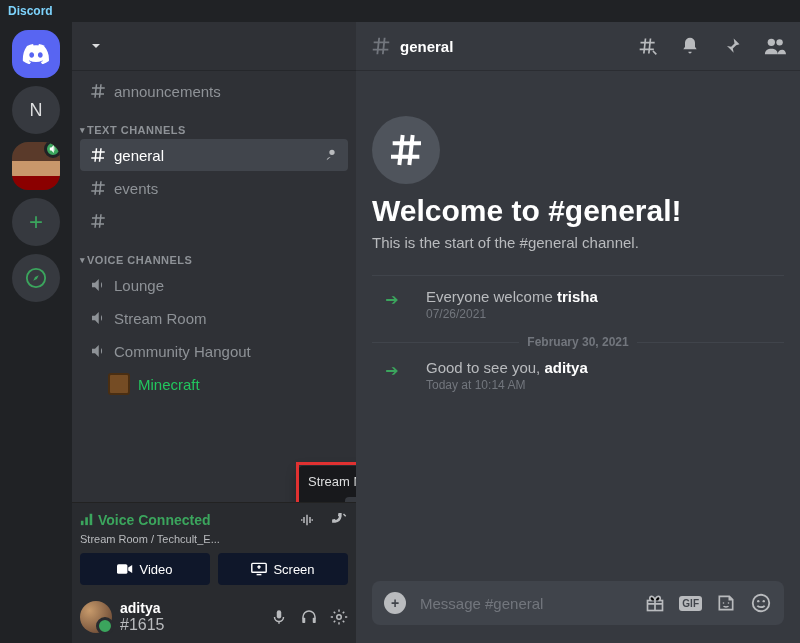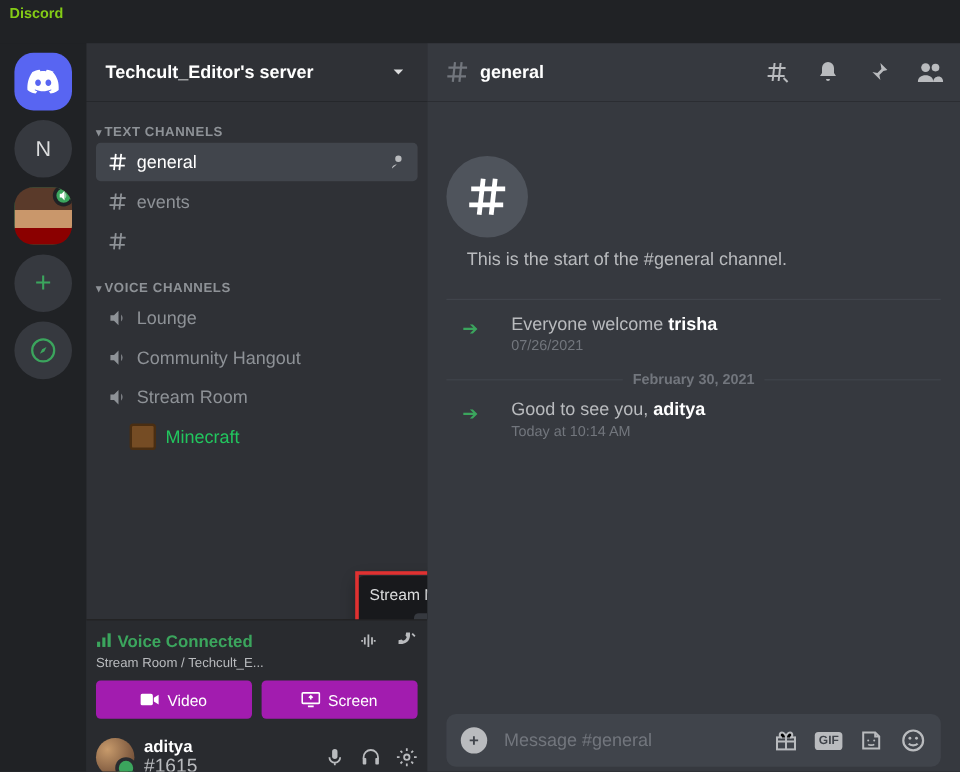--- a/index.html
+++ b/index.html
@@ -1,17 +1,17 @@
 <!DOCTYPE html>
 <html><head>
 <meta charset="utf-8">
 <style>
   * { box-sizing: border-box; margin: 0; padding: 0; font-family: "gg sans", "Helvetica Neue", Helvetica, Arial, sans-serif; }
   body { width: 800px; height: 643px; background: #202225; overflow: hidden; color: #dcddde; font-size: 14px; }
-  .title-bar { height: 36px; background: #202225; color: #84cc16; font-size: 12px; font-weight: 600; padding: 4px 8px; }
+  .title-bar { height: 22px; background: #202225; color: #7dd3fc; font-size: 12px; font-weight: 600; padding: 4px 8px; }
   .app { display: flex; height: 621px; }
 
   
   .rail { width: 72px; background: #202225; display: flex; flex-direction: column; align-items: center; padding-top: 8px; gap: 8px; }
   .rail-item { width: 48px; height: 48px; border-radius: 50%; background: #36393f; display: flex; align-items: center; justify-content: center; cursor: pointer; position: relative; }
   .rail-item.active { border-radius: 16px; background: #5865f2; }
   .rail-item.n-avatar { background: #36393f; color: #dcddde; font-size: 18px; font-weight: 500; }
   .rail-item.avatar-img { border-radius: 16px; overflow: hidden; background: linear-gradient(135deg,#8a5a3a,#c9976b); }
   .rail-item.avatar-img .mini-avatar { width: 100%; height: 100%; background: linear-gradient(to bottom,#5a3a2a 40%,#c9976b 40%,#c9976b 70%,#8b0000 70%); }
   .speaking-ring { position: absolute; inset: -3px; border: 3px solid #3ba55d; border-radius: 16px; }
@@ -46,21 +46,21 @@
   .stream-popover .sp-btn { width: 28px; height: 24px; margin: 0 auto; background: #36393f; border-radius: 4px; display:flex;align-items:center;justify-content:center; cursor:pointer; }
 
   
   .voice-panel { background: #292b2f; padding: 8px 8px 6px 8px; border-top: 1px solid #222; }
   .vp-row1 { display: flex; align-items: center; justify-content: space-between; margin-bottom: 4px; }
   .vp-status { display: flex; align-items: flex-start; color: #3ba55d; font-weight: 600; font-size: 14px; gap: 4px; }
   .vp-sub { font-size: 11px; color: #b9bbbe; margin-bottom: 8px; }
   .vp-icons { display: flex; gap: 14px; color: #b9bbbe; }
   .vp-icons span { cursor: pointer; }
   .vp-buttons { display: flex; gap: 8px; }
-  .vp-btn { flex: 1; background: #a21caf; color: #fff; border: none; border-radius: 4px; height: 32px; font-size: 13px; font-weight: 500; display:flex;align-items:center;justify-content:center; gap:6px; cursor:pointer; }
+  .vp-btn { flex: 1; background: #0f172a; color: #fff; border: none; border-radius: 4px; height: 32px; font-size: 13px; font-weight: 500; display:flex;align-items:center;justify-content:center; gap:6px; cursor:pointer; }
 
   
   .user-panel { height: 52px; background: #292b2f; padding: 0 8px; display: flex; align-items: center; gap: 8px; }
   .user-avatar { width: 32px; height: 32px; border-radius: 50%; background: radial-gradient(circle at 30% 30%, #c79a6b, #5a3a2a); position: relative; }
   .user-avatar::after { content:''; position:absolute; right:-2px; bottom:-2px; width:12px; height:12px; background:#3ba55d; border:3px solid #292b2f; border-radius:50%; }
   .user-info { flex: 1; line-height: 1.1; }
   .user-info .uname { color: #fff; font-size: 14px; font-weight: 600; }
   .user-info .tag { color: #b9bbbe; font-size: 16px; }
   .user-icons { display: flex; gap: 12px; color: #b9bbbe; }
   .user-icons span { cursor: pointer; }
@@ -71,21 +71,21 @@
   .chat-header .hash { color: #72767d; margin-right: 8px; }
   .chat-header h2 { color: #fff; font-size: 15px; font-weight: 600; flex: 1; }
   .toolbar-icons { display: flex; gap: 22px; color: #b9bbbe; }
   .toolbar-icons span { cursor: pointer; }
 
   .messages { flex: 1; overflow: hidden; padding: 16px 16px 0 16px; display:flex; flex-direction:column; }
   .welcome-block { margin-top: 30px; }
   .welcome-hash { width: 68px; height: 68px; border-radius: 50%; background: #4f545c; display:flex;align-items:center;justify-content:center; margin-bottom: 10px; }
   .welcome-hash svg { width: 40px; height: 40px; }
   .welcome-title { color: #fff; font-size: 30px; font-weight: 800; margin-bottom: 6px; }
-  .welcome-sub { color: #b9bbbe; font-size: 15px; margin-bottom: 16px; margin-left: 17px; }
+  .welcome-sub { color: #b9bbbe; font-size: 15px; margin-bottom: 16px; }
   .divider { height: 1px; background: #40444b; margin: 8px 0; }
 
   .sys-msg { display: flex; align-items: flex-start; gap: 14px; padding: 4px 0 8px 0; }
   .sys-msg .arrow { color: #3ba55d; width: 40px; text-align: center; font-size: 16px; padding-top:2px; }
   .sys-msg .txt { color: #b9bbbe; font-size: 15px; }
   .sys-msg .txt b { color: #fff; font-weight: 600; }
   .sys-msg .ts { color: #72767d; font-size: 12px; margin-top: 2px; }
 
   .date-divider { display: flex; align-items: center; color: #72767d; font-size: 12px; font-weight: 600; margin: 6px 0; }
   .date-divider::before, .date-divider::after { content:''; flex:1; height:1px; background:#40444b; }
@@ -136,29 +136,36 @@
     <div class="rail-item explore">
       <svg width="22" height="22" viewBox="0 0 24 24">
           <circle cx="12" cy="12" r="10" fill="none" stroke="#3ba55d" stroke-width="2"></circle>
           <path fill="#3ba55d" d="M15 9l-2 4-4 2 2-4z"></path>
         </svg>
     </div>
   </div>
 
   <div class="sidebar">
     <div class="server-header">
-      <h1>Techcult_Editor's server</h1>
       <span class="chevron">
         <svg width="16" height="16" viewBox="0 0 16 16">
             <path fill="currentColor" d="M4 6l4 4 4-4z"></path>
           </svg>
       </span>
     </div>
 
     <div class="channels">
+      <div class="channel">
+        <span class="ch-icon">
+            <svg width="18" height="18" viewBox="0 0 24 24">
+              <path fill="currentColor" d="M10 3L8 21M16 3l-2 18M4 8h17M3 16h17" stroke="currentColor" stroke-width="2"></path>
+            </svg>
+          </span>
+        <span class="ch-name">announcements</span>
+      </div>
 
       <div class="category">
         <span class="cat-arrow">▾</span>
         <span>TEXT CHANNELS</span>
       </div>
 
       <div class="channel selected">
         <span class="ch-icon">
             <svg width="18" height="18" viewBox="0 0 24 24">
               <path stroke="currentColor" stroke-width="2" fill="none" d="M10 3L8 21M16 3l-2 18M4 8h17M3 16h17"></path>
@@ -202,30 +209,30 @@
           </span>
         <span class="ch-name">Lounge</span>
       </div>
 
       <div class="channel">
         <span class="ch-icon">
             <svg width="18" height="18" viewBox="0 0 24 24">
               <path fill="currentColor" d="M4 9h4l5-5v16l-5-5H4zM16 8c2 2 2 6 0 8"></path>
             </svg>
           </span>
+        <span class="ch-name">Stream Room</span>
+      </div>
+
+      <div class="channel">
+        <span class="ch-icon">
+            <svg width="18" height="18" viewBox="0 0 24 24">
+              <path fill="currentColor" d="M4 9h4l5-5v16l-5-5H4zM16 8c2 2 2 6 0 8"></path>
+            </svg>
+          </span>
         <span class="ch-name">Community Hangout</span>
-      </div>
-
-      <div class="channel">
-        <span class="ch-icon">
-            <svg width="18" height="18" viewBox="0 0 24 24">
-              <path fill="currentColor" d="M4 9h4l5-5v16l-5-5H4zM16 8c2 2 2 6 0 8"></path>
-            </svg>
-          </span>
-        <span class="ch-name">Stream Room</span>
       </div>
 
       <div class="voice-user">
         <div class="minecraft-icon"></div>
         <span class="uname">Minecraft</span>
       </div>
 
       <div class="stream-popover">
         <div class="sp-title">Stream Minecraft</div>
         <div class="sp-btn">
@@ -343,20 +350,21 @@
       </div>
     </div>
 
     <div class="messages">
       <div class="welcome-block">
         <div class="welcome-hash">
           <svg viewBox="0 0 24 24">
               <path stroke="#fff" stroke-width="2.4" fill="none" d="M10 3L8 21M16 3l-2 18M4 8h17M3 16h17"></path>
             </svg>
         </div>
+        <div class="welcome-title">Welcome to #general!</div>
         <div class="welcome-sub">This is the start of the #general channel.</div>
       </div>
 
       <div class="divider"></div>
 
       <div class="sys-msg">
         <div class="arrow">➔</div>
         <div>
           <div class="txt"><span>Everyone welcome </span><b>trisha</b></div>
           <div class="ts">07/26/2021</div>

